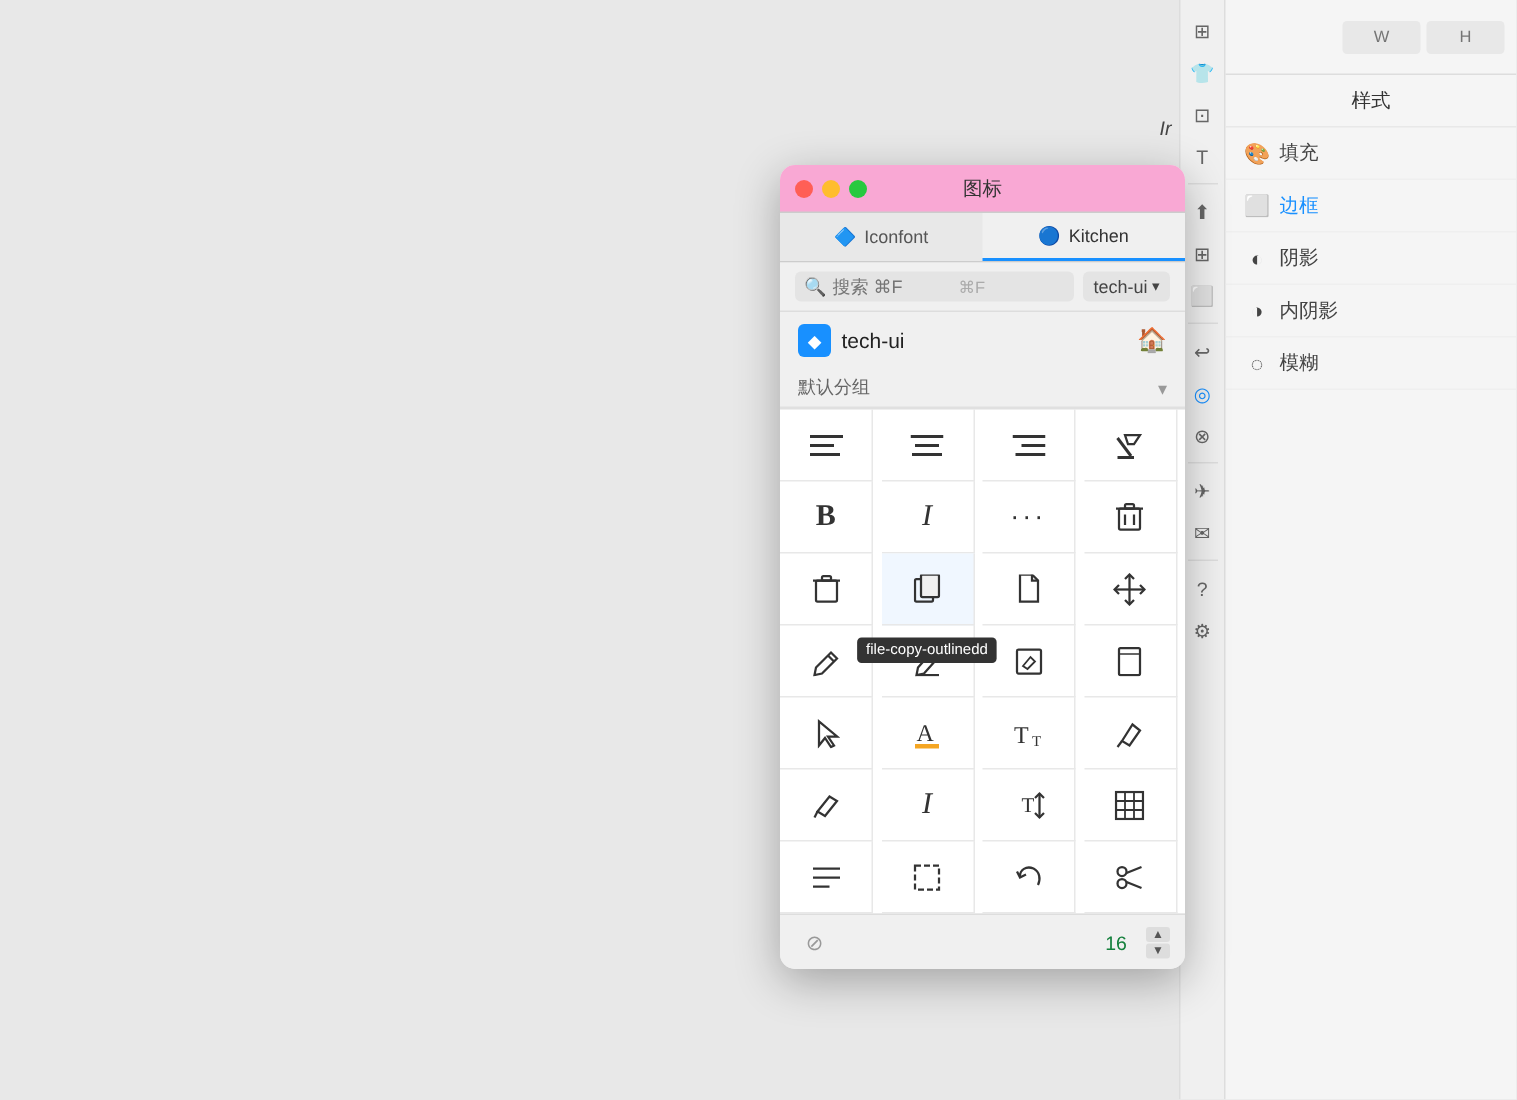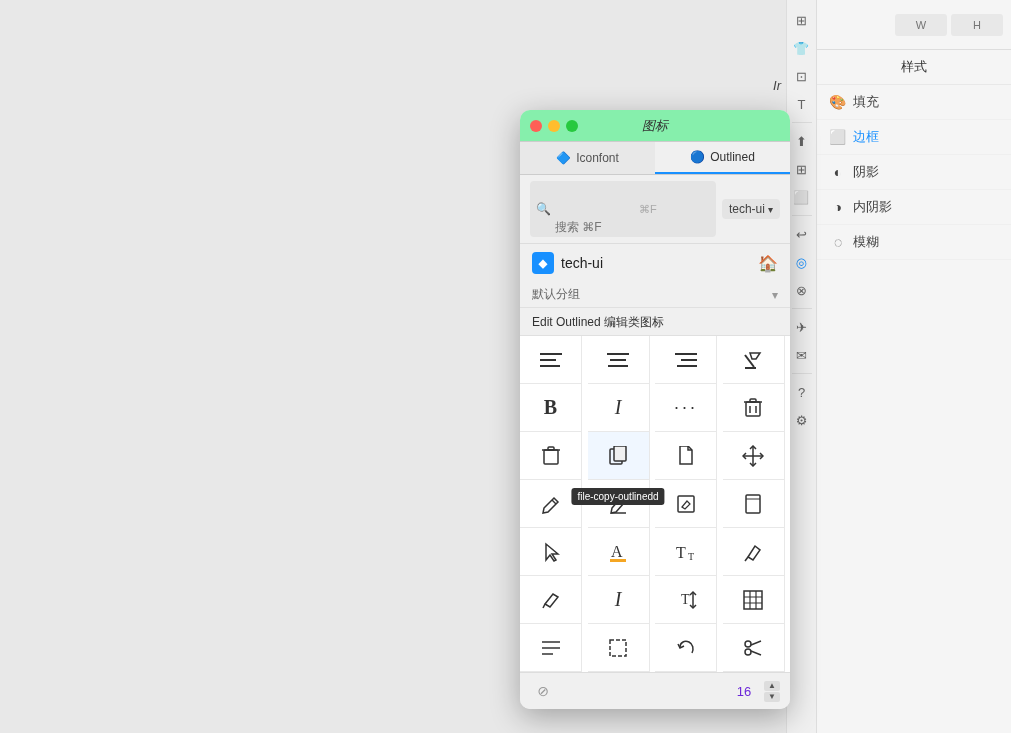--- a/index.html
+++ b/index.html
@@ -97,28 +97,27 @@
       left: 520px;
       top: 110px;
       width: 270px;
       background: #f0f0f0;
       border-radius: 10px;
       box-shadow: 0 8px 30px rgba(0,0,0,0.3);
       overflow: hidden;
     }
 
     .title-bar {
-      background: #86efac;
+      background: #f9a8d4;
       height: 32px;
       display: flex;
       align-items: center;
       justify-content: center;
       position: relative;
       border-bottom: 1px solid #ccc;
-      font-style: italic;
     }
 
     .title-bar-title {
       font-size: 13px;
       color: #333;
       font-weight: 500;
     }
 
     .traffic-lights {
       position: absolute;
@@ -187,21 +186,20 @@
       gap: 4px;
     }
 
     .search-input-wrap input {
       border: none;
       background: transparent;
       font-size: 12px;
       color: #666;
       outline: none;
       width: 100%;
-      margin-top: 36px;
     }
 
     .dropdown-trigger {
       display: flex;
       align-items: center;
       gap: 3px;
       background: #e4e4e4;
       border-radius: 4px;
       padding: 3px 7px;
       font-size: 12px;
@@ -338,21 +336,21 @@
     .footer-size-input {
       display: flex;
       align-items: center;
       gap: 2px;
     }
 
     .size-num {
       width: 36px;
       text-align: center;
       font-size: 13px;
-      color: #6d28d9;
+      color: #15803d;
       background: transparent;
       border: none;
       outline: none;
     }
 
     .size-stepper {
       display: flex;
       flex-direction: column;
       gap: 1px;
     }
@@ -484,21 +482,21 @@
     <span class="title-bar-title">图标</span>
   </div>
 
   <div class="tab-bar">
     <div class="tab">
       <span class="tab-icon">🔷</span>
       <span>Iconfont</span>
     </div>
     <div class="tab active">
       <span class="tab-icon">🔵</span>
-      <span>Outlined</span>
+      <span>Kitchen</span>
     </div>
   </div>
 
   <div class="search-bar">
     <div class="search-input-wrap">
       <span style="font-size:12px;color:#999;">🔍</span>
       <input type="text" style="border: none; background: transparent; font-size: 12px; color: rgb(102, 102, 102); outline: none; width: 80px;" placeholder="搜索 ⌘F">
       <span style="font-size:11px;color:#aaa;">⌘F</span>
     </div>
     <div class="dropdown-trigger">
@@ -513,21 +511,20 @@
       <span class="brand-name">tech-ui</span>
     </div>
     <span class="home-icon-btn">🏠</span>
   </div>
 
   <div class="group-header">
     <span class="group-name">默认分组</span>
     <span class="group-arrow">▾</span>
   </div>
 
-  <div class="section-title">Edit Outlined 编辑类图标</div>
 
   <div class="icon-grid">
 
     <div class="icon-cell" title="align-left">
       <svg width="22" height="18" viewBox="0 0 22 18">
           <rect x="0" y="2" width="22" height="2" fill="#333"></rect>
           <rect x="0" y="8" width="16" height="2" fill="#333"></rect>
           <rect x="0" y="14" width="20" height="2" fill="#333"></rect>
         </svg>
     </div>

